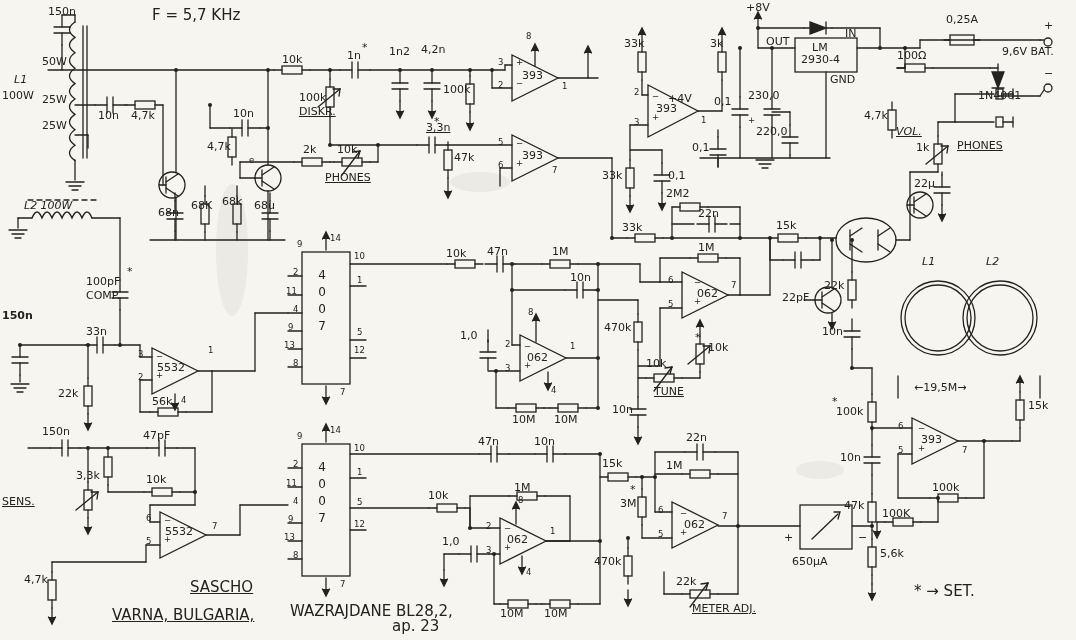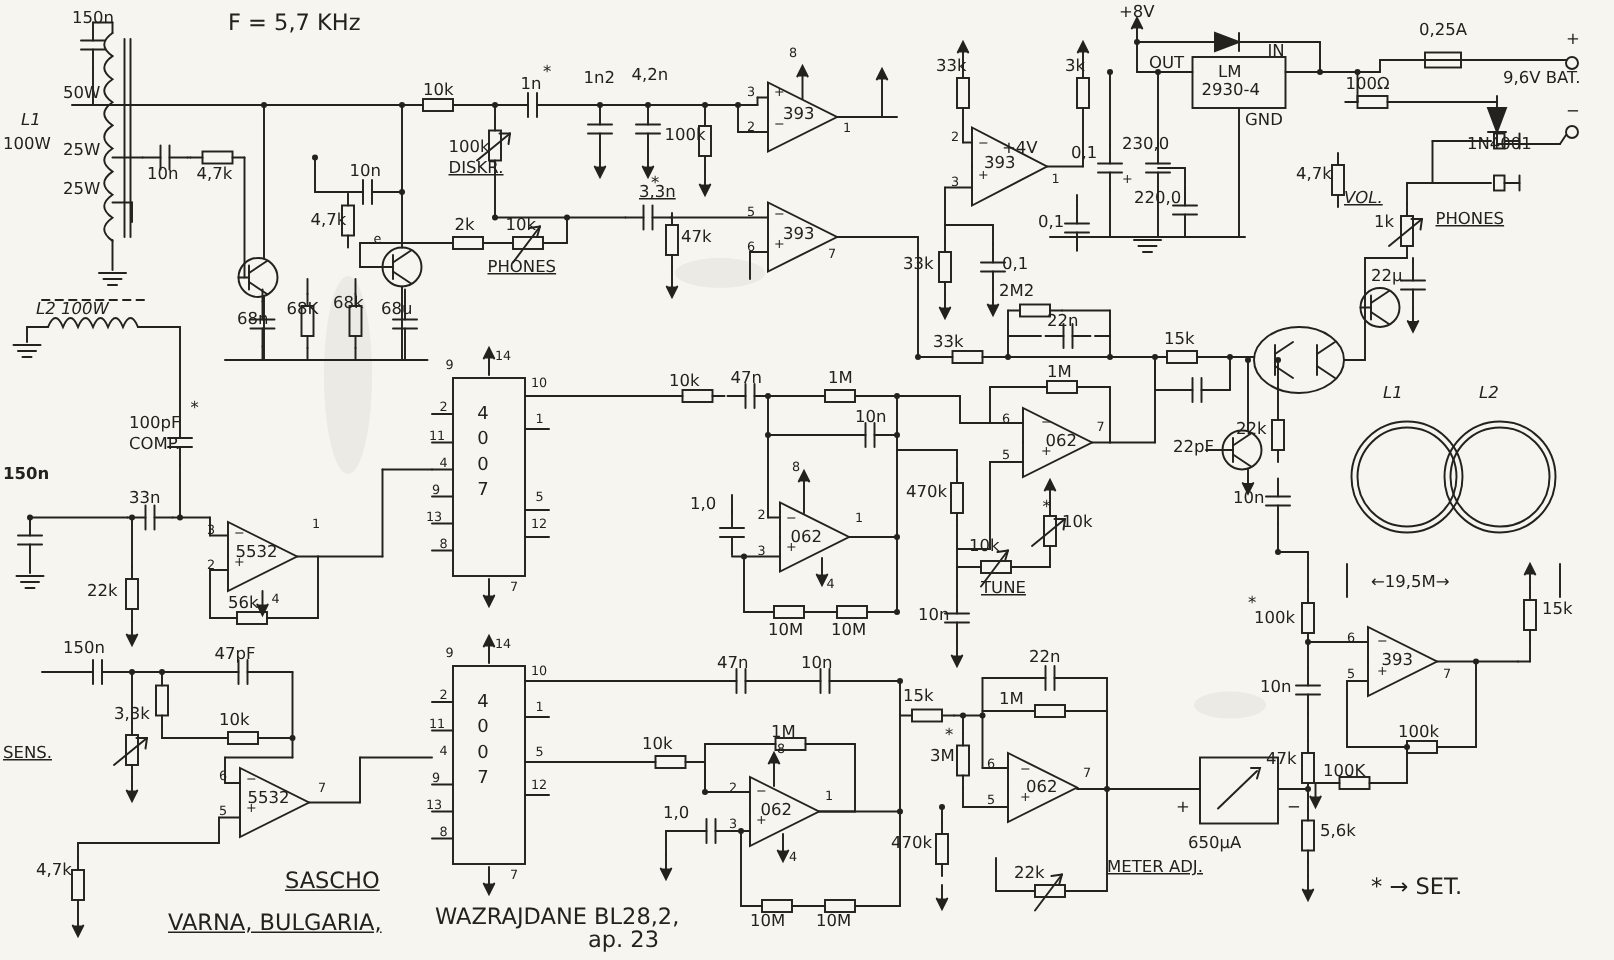--- a/index.html
+++ b/index.html
@@ -974,21 +974,21 @@
       <span class="lbl s" style="left: 962px; top: 446px;">7</span>
       <span class="lbl" style="left: 1028px; top: 400px;">15k</span>
       <span class="lbl" style="left: 932px; top: 482px;">100k</span>
       <span class="lbl" style="left: 882px; top: 508px;">100K</span>
       <span class="lbl" style="left: 844px; top: 500px;">47k</span>
       <span class="lbl" style="left: 880px; top: 548px;">5,6k</span>
       <span class="lbl" style="left: 784px; top: 532px;">+</span>
       <span class="lbl" style="left: 858px; top: 532px;">−</span>
       <span class="lbl" style="left: 792px; top: 556px;">650µA</span>
       <span class="lbl" style="left: 676px; top: 576px;">22k</span>
-      <span class="lbl u" style="left: 692px; top: 572px; margin-left: 46px;">METER ADJ.</span>
+      <span class="lbl u" style="left: 692px; top: 603px;">METER ADJ.</span>
       <span class="lbl lg" style="left: 914px; top: 584px;">* → SET.</span>
       <span class="lbl" style="left: 478px; top: 436px;">47n</span>
       <span class="lbl" style="left: 534px; top: 436px;">10n</span>
       <span class="lbl" style="left: 602px; top: 458px;">15k</span>
       <span class="lbl" style="left: 686px; top: 432px;">22n</span>
       <span class="lbl" style="left: 666px; top: 460px;">1M</span>
       <span class="lbl" style="left: 630px; top: 484px;">*</span>
       <span class="lbl" style="left: 620px; top: 498px;">3M</span>
       <span class="lbl" style="left: 594px; top: 556px;">470k</span>
       <span class="lbl s" style="left: 658px; top: 506px;">6</span>

